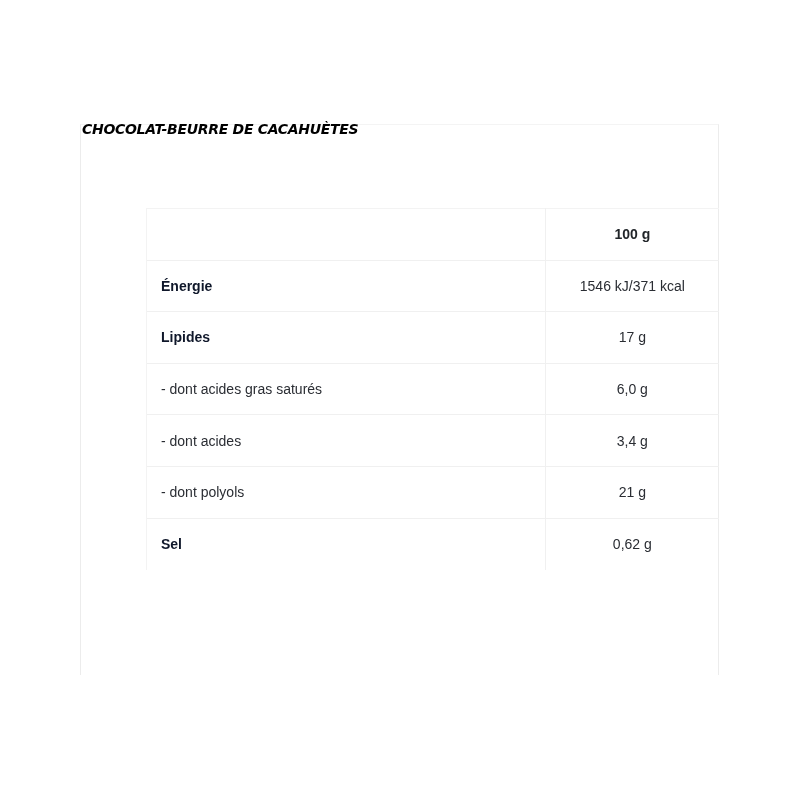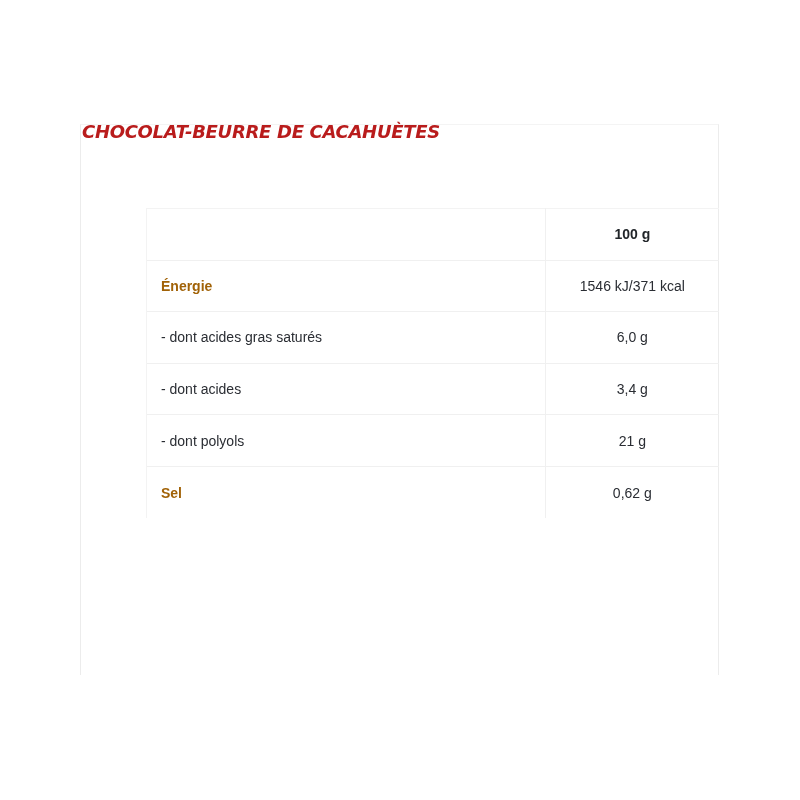--- a/index.html
+++ b/index.html
@@ -27,23 +27,23 @@
       box-sizing: border-box;
     }
     .title {
       position: absolute;
       left: 82px;
       top: 121px;
       margin: 0;
       font-family: "DejaVu Sans", sans-serif;
       font-weight: bold;
       font-style: italic;
-      font-size: 18px;
+      font-size: 14px;
       letter-spacing: -0.3px;
-      color: #b91c1c;
+      color: #000000;
       white-space: nowrap;
     }
     .table {
       position: absolute;
       left: 146px;
       top: 208px;
       width: 573px;
       border-collapse: collapse;
       font-family: "Liberation Sans", sans-serif;
       font-size: 14px;
@@ -61,39 +61,43 @@
       padding-left: 14px;
       text-align: left;
       border-left: 1px solid #f3f3f3;
       border-right: 1px solid #f0f0f0;
     }
     .table .col-value {
       width: 174px;
       text-align: center;
     }
     .table th { font-weight: bold; }
-    .bold { font-weight: bold; color: #a16207; }
+    .bold { font-weight: bold; color: #0f172a; }
     .normal { font-weight: normal; color: #2a2d33; margin-top: 12px; }
   </style>
 </head>
 <body>
 
 <div class="panel"></div>
 
 <h2 class="title">CHOCOLAT-BEURRE DE CACAHUÈTES</h2>
 
 <table class="table">
   <tbody>
       <tr>
     <th class="col-label"></th>
     <th class="col-value">100 g</th>
   </tr>
   <tr>
     <td class="col-label bold">Énergie</td>
     <td class="col-value normal">1546 kJ/371 kcal</td>
+  </tr>
+  <tr>
+    <td class="col-label bold">Lipides</td>
+    <td class="col-value normal">17 g</td>
   </tr>
   <tr>
     <td class="col-label normal">- dont acides gras saturés</td>
     <td class="col-value normal">6,0 g</td>
   </tr>
   <tr>
     <td class="col-label normal">- dont acides</td>
     <td class="col-value normal">3,4 g</td>
   </tr>
   <tr>

